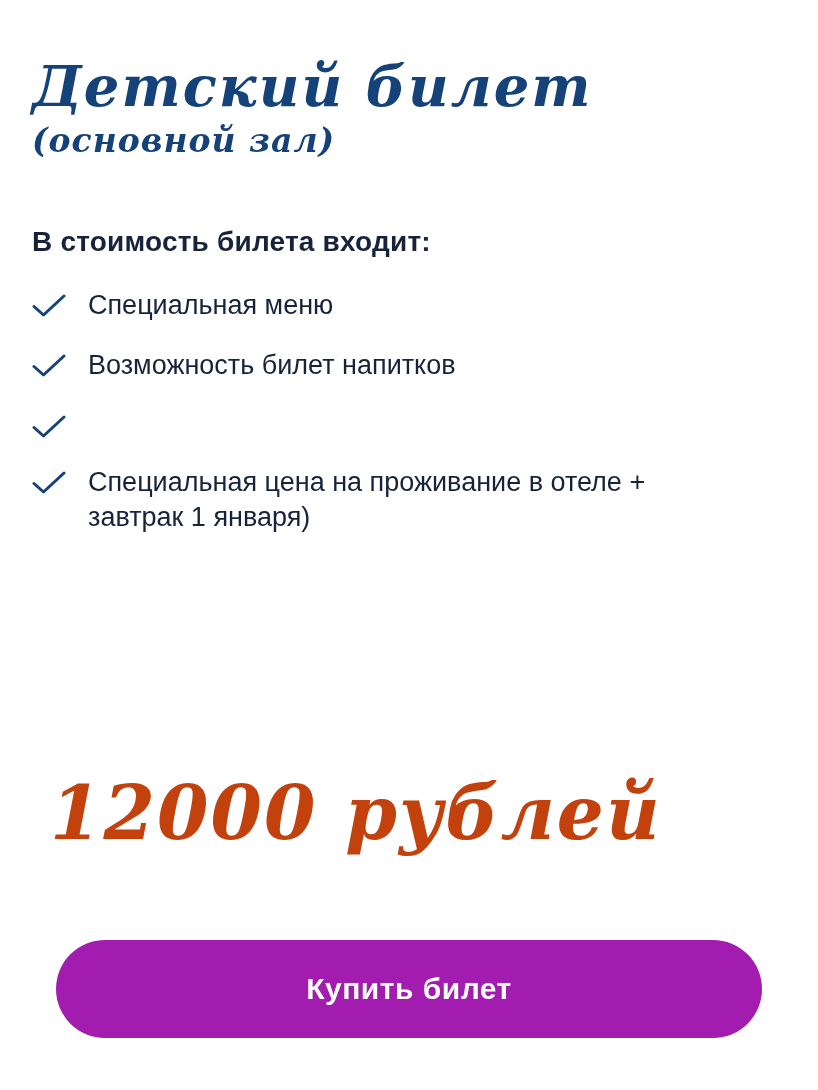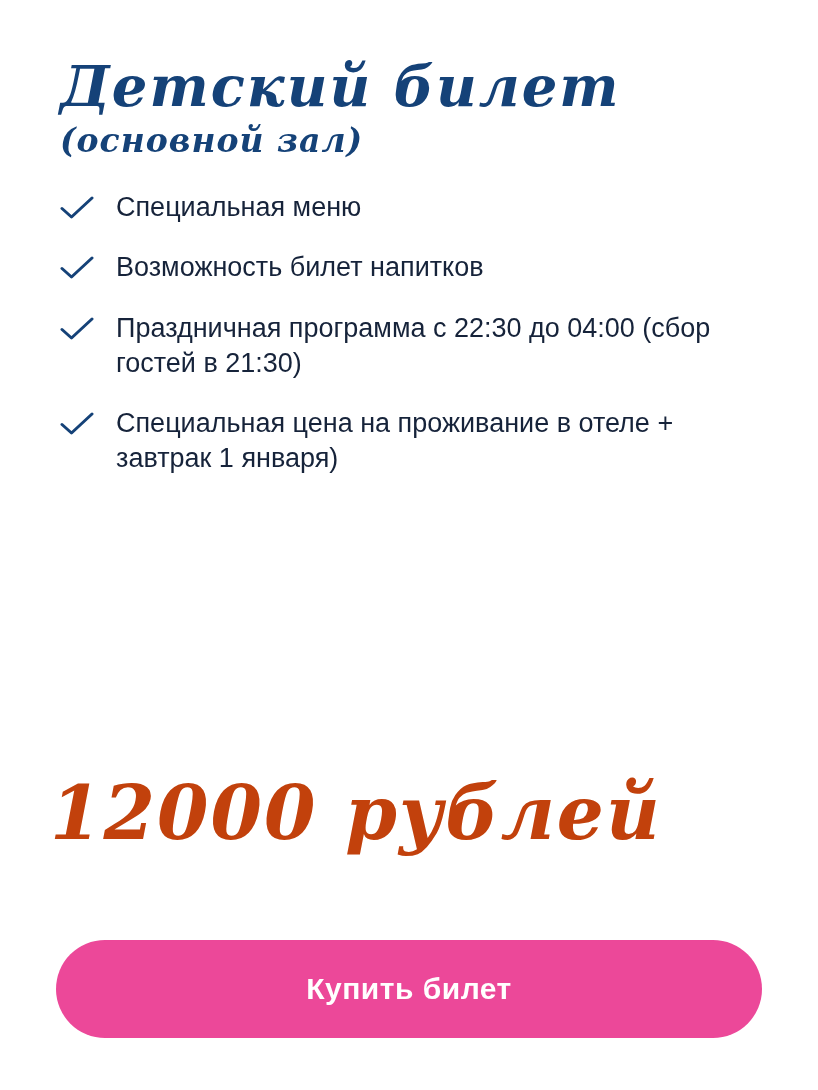--- a/index.html
+++ b/index.html
@@ -15,21 +15,21 @@
   }
 
   .card {
     position: relative;
     box-sizing: border-box;
     width: 818px;
     height: 1090px;
     background: #ffffff;
     border-radius: 20px;
     overflow: hidden;
-    padding: 0 60px;
+    padding: 0 32px;
   }
 
   
   .title-block {
     padding-top: 58px;
   }
   .title-main {
     font-family: "DejaVu Serif", serif;
     font-weight: 700;
     font-style: italic;
@@ -109,21 +109,21 @@
 
   
   .cta {
     position: absolute;
     left: 56px;
     top: 940px;
     width: 706px;
     height: 98px;
     border: none;
     border-radius: 49px;
-    background: #ec4899;
+    background: #a21caf;
     color: #ffffff;
     font-family: "Liberation Sans", sans-serif;
     font-size: 30px;
     font-weight: 700;
     letter-spacing: 0.5px;
     cursor: pointer;
     display: flex;
     align-items: center;
     justify-content: center;
   }
@@ -131,20 +131,21 @@
 </head>
 <body>
 
 <div class="card">
 
   <div class="title-block">
     <h1 class="title-main">Детский билет</h1>
     <div class="title-sub">(основной зал)</div>
   </div>
 
+  <h2 class="includes-heading">В стоимость билета входит:</h2>
 
   <ul class="features">
 
     <li class="feature">
       <span class="check-icon">
         <svg width="34" height="24" viewBox="0 0 34 24" fill="none" aria-hidden="true">
           <path d="M2 12.5 L11.5 21 L32 2" stroke="currentColor" stroke-width="3" stroke-linecap="round" stroke-linejoin="round" fill="none"></path>
         </svg>
       </span>
       <span class="feature-text">Специальная меню</span>
@@ -158,21 +159,20 @@
       </span>
       <span class="feature-text">Возможность билет напитков</span>
     </li>
 
     <li class="feature">
       <span class="check-icon">
         <svg width="34" height="24" viewBox="0 0 34 24" fill="none" aria-hidden="true">
           <path d="M2 12.5 L11.5 21 L32 2" stroke="currentColor" stroke-width="3" stroke-linecap="round" stroke-linejoin="round" fill="none"></path>
         </svg>
       </span>
-      <span class="feature-text">Праздничная программа с 22:30 до 04:00 (сбор гостей в 21:30)</span>
     </li>
 
     <li class="feature">
       <span class="check-icon">
         <svg width="34" height="24" viewBox="0 0 34 24" fill="none" aria-hidden="true">
           <path d="M2 12.5 L11.5 21 L32 2" stroke="currentColor" stroke-width="3" stroke-linecap="round" stroke-linejoin="round" fill="none"></path>
         </svg>
       </span>
       <span class="feature-text">Специальная цена на проживание в отеле + завтрак 1 января)</span>
     </li>

